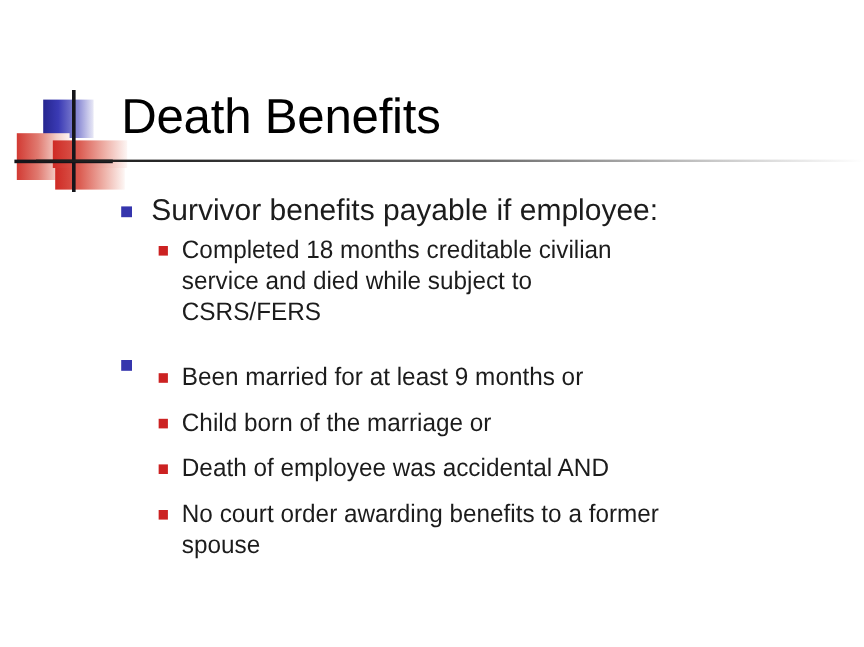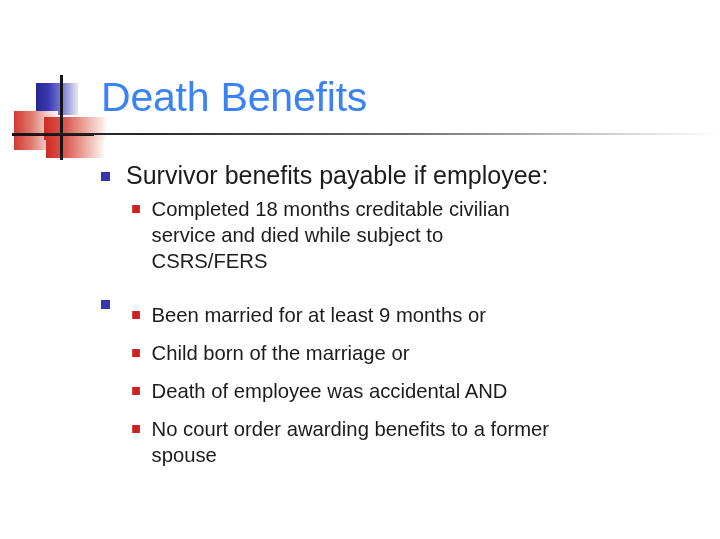--- a/index.html
+++ b/index.html
@@ -80,21 +80,21 @@
     background: #15151a;
   }
 
   
   #title {
     position: absolute;
     left: 101px;
     top: 72px;
     font-size: 41px;
     line-height: 50px;
-    color: #3b82f6;
+    color: #000000;
     font-weight: normal;
     letter-spacing: -0.2px;
     white-space: nowrap;
   }
 
   
   #title-rule {
     position: absolute;
     left: 30px;
     top: 133px;

